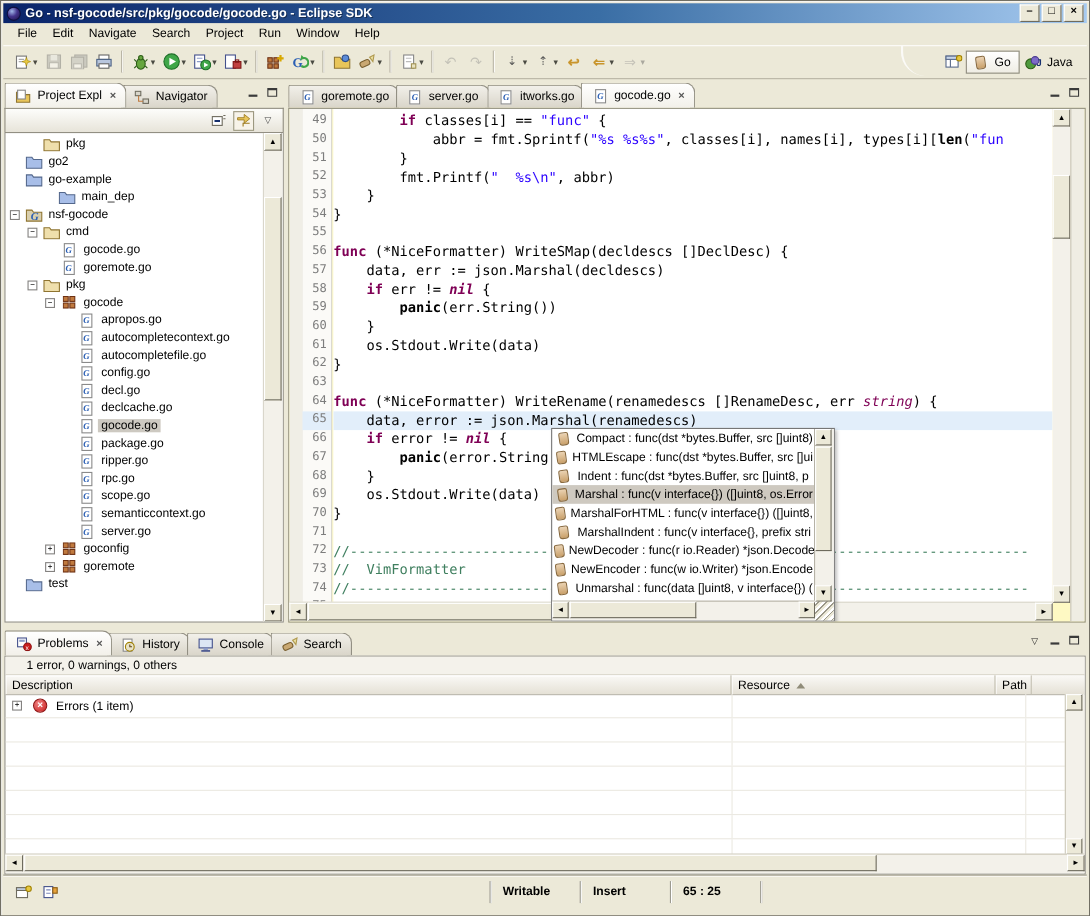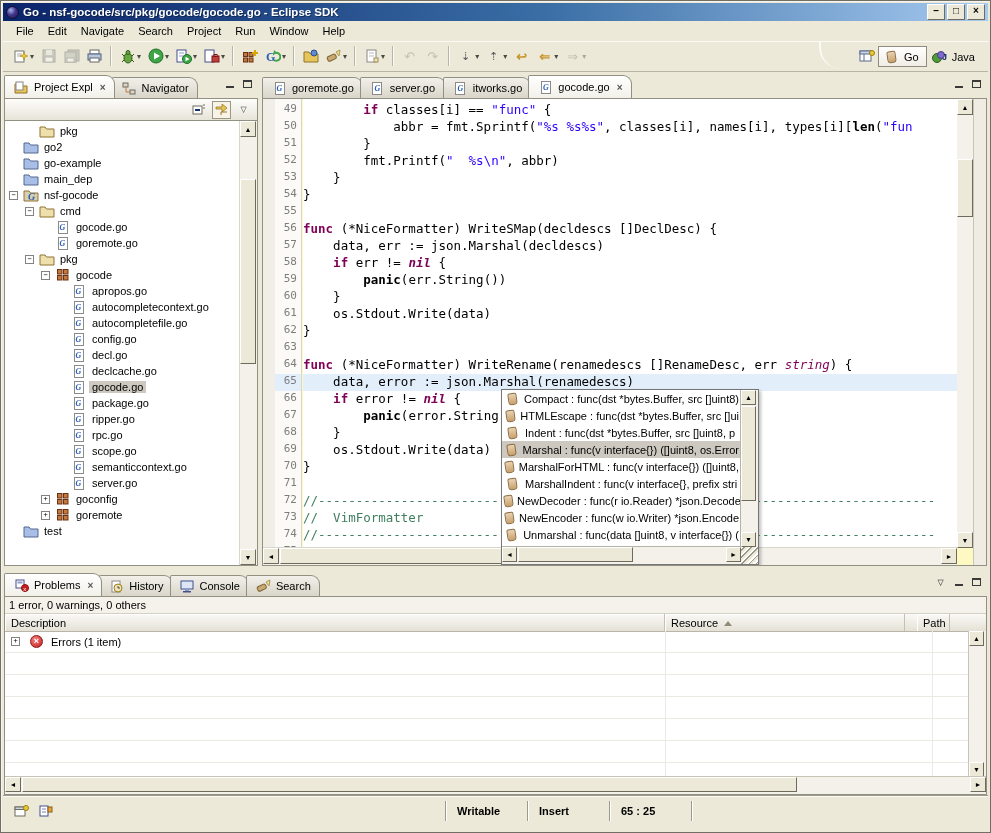--- a/index.html
+++ b/index.html
@@ -118,21 +118,21 @@
   .pitem.selected{background:#CEC9C0;}
   .pitem .ptext{font-size:11px;}
   #popup-vsb{position:absolute;right:0;top:0;width:17px;bottom:17px;background:#F3F1EA;border-left:1px solid #B5B2A6;}
   #popup-hsb{position:absolute;left:0;bottom:0;right:17px;height:17px;background:#F3F1EA;border-top:1px solid #B5B2A6;}
   #popup-grip{position:absolute;right:0;bottom:0;width:17px;height:17px;
     background:repeating-linear-gradient(135deg,#fff 0 2px,#9B9889 2px 3px,#ECE9D8 3px 5px);}
   
   #problems{left:4px;top:568px;width:983px;height:227px;}
   #problems .tabrow{margin-top:4px;}
   #prob-body{position:absolute;top:28px;left:0;right:0;bottom:0;border:1px solid #928F83;background:#fff;box-sizing:border-box;}
-  #prob-summary{height:16px;line-height:16px;padding-left:4px;background:#F4F2EB;border-bottom:1px solid #D3D0C4;}
+  #prob-summary{height:16px;line-height:16px;padding-left:19px;background:#F4F2EB;border-bottom:1px solid #D3D0C4;}
   #prob-header{display:flex;height:17px;background:linear-gradient(#FAF9F6,#E5E1D6);border-bottom:1px solid #B9B5AA;}
   .hcell{border-right:1px solid #C4C0B2;box-shadow:inset 1px 1px 0 #fff;padding:1px 6px 0;box-sizing:border-box;
     display:flex;align-items:center;gap:6px;white-space:nowrap;overflow:hidden;}
   .sort-asc{width:0;height:0;border-left:4px solid transparent;border-right:4px solid transparent;
     border-bottom:5px solid #908C79;}
   #prob-rows{position:absolute;top:34px;left:0;right:17px;bottom:17px;overflow:hidden;}
   .prow{height:21px;display:flex;align-items:center;border-bottom:1px solid #EBE9E2;position:relative;}
   .prow .colsep{position:absolute;top:0;bottom:0;width:1px;background:#EBE9E2;}
   #prob-vsb{position:absolute;top:34px;right:0;bottom:17px;width:17px;background:#F3F1EA;border-left:1px solid #C9C5B6;}
   #prob-hsb{position:absolute;left:0;right:0;bottom:0;height:17px;background:#F3F1EA;border-top:1px solid #C9C5B6;}
@@ -450,21 +450,21 @@
         <div class="trow" style="padding-left: 4px;">
           <span class="exp-spacer"></span>
           <span class="tree-gap"></span>
           <span class="icon">
             <svg width="16" height="13">
               <path d="M1 4 L1 2 L6 2 L7.5 4 L15 4 L15 12 L1 12 Z" fill="#A8BEE8" stroke="#54688C"></path>
             </svg>
           </span>
           <span class="lbl">go-example</span>
         </div>
-        <div class="trow" style="padding-left: 4px;">
+        <div class="trow" style="padding-left: 4px; margin-left: 30px;">
           <span class="exp-spacer"></span>
           <span class="tree-gap"></span>
           <span class="icon">
             <svg width="16" height="13">
               <path d="M1 4 L1 2 L6 2 L7.5 4 L15 4 L15 12 L1 12 Z" fill="#A8BEE8" stroke="#54688C"></path>
             </svg>
           </span>
           <span class="lbl">main_dep</span>
         </div>
         <div class="trow" style="padding-left: 4px;">
@@ -912,21 +912,21 @@
   <div id="prob-body">
     <div id="prob-summary">1 error, 0 warnings, 0 others</div>
     <div id="prob-header">
         <span class="hcell" style="width: 660px;">
           <span>Description</span>
         </span>
         <span class="hcell" style="width: 240px;">
           <span>Resource</span>
           <span class="sort-asc"></span>
         </span>
-        <span class="hcell" style="width: 33px; margin-left: 12px;">
+        <span class="hcell" style="width: 33px;">
           <span>Path</span>
         </span>
       </div>
     <div id="prob-rows">
         <div class="prow">
           <span class="expander" style="margin-left:6px;">+</span>
           <span style="width:8px;"></span>
           <span class="icon">
             <span class="i-err">×</span>
           </span>

